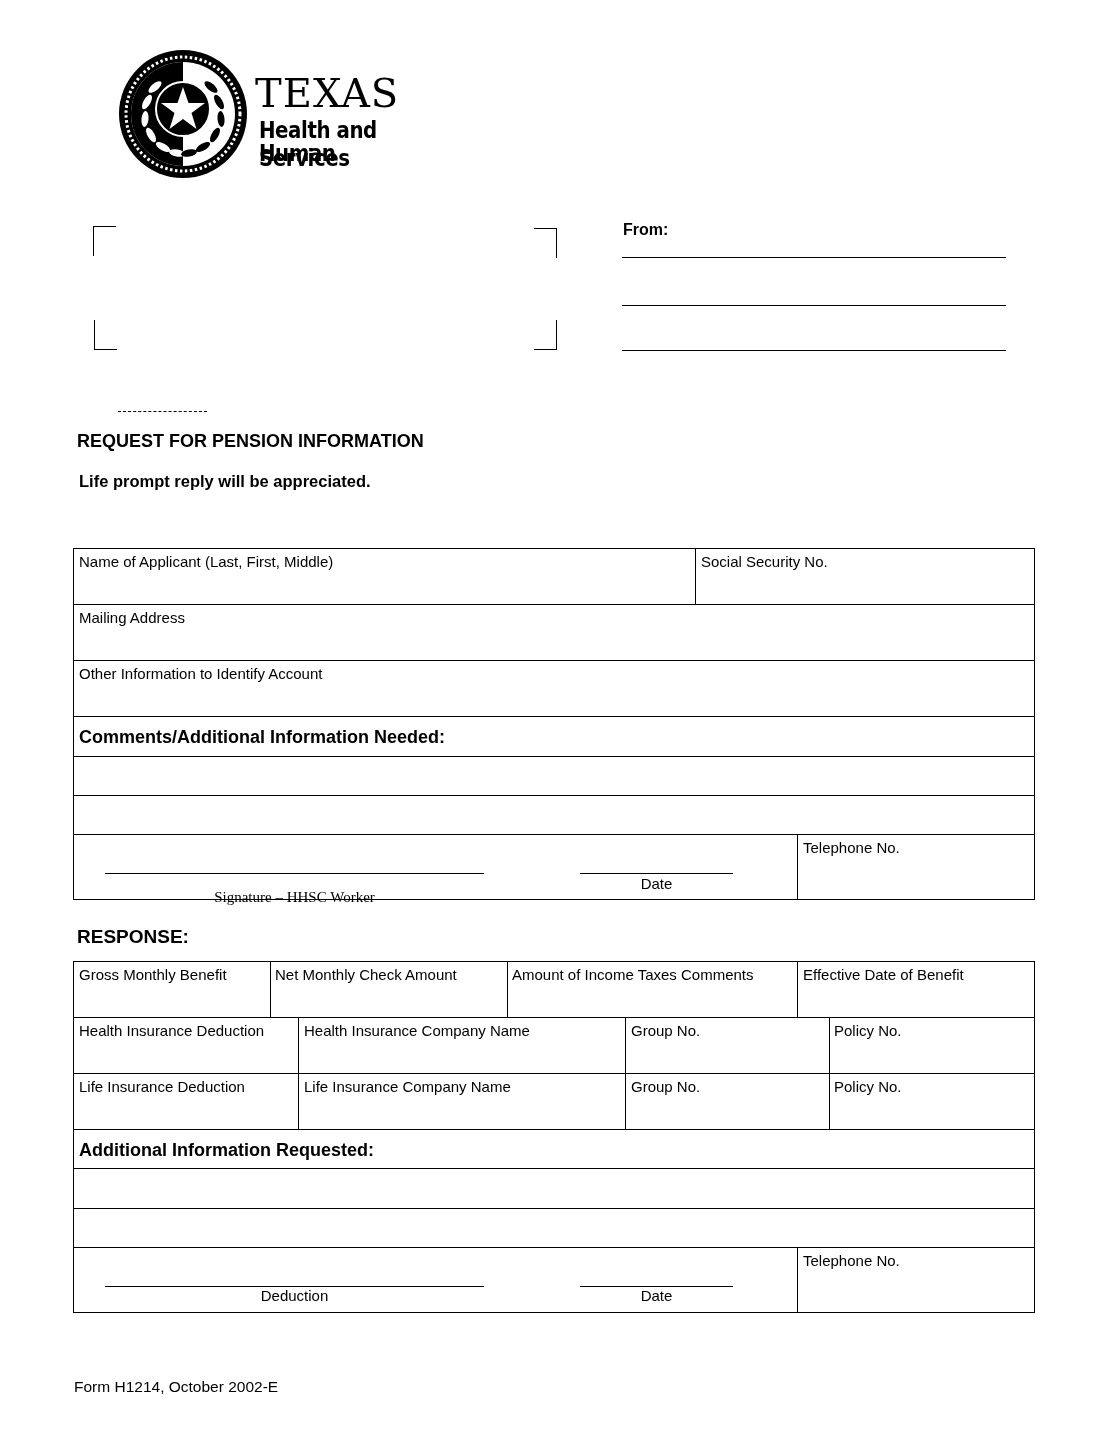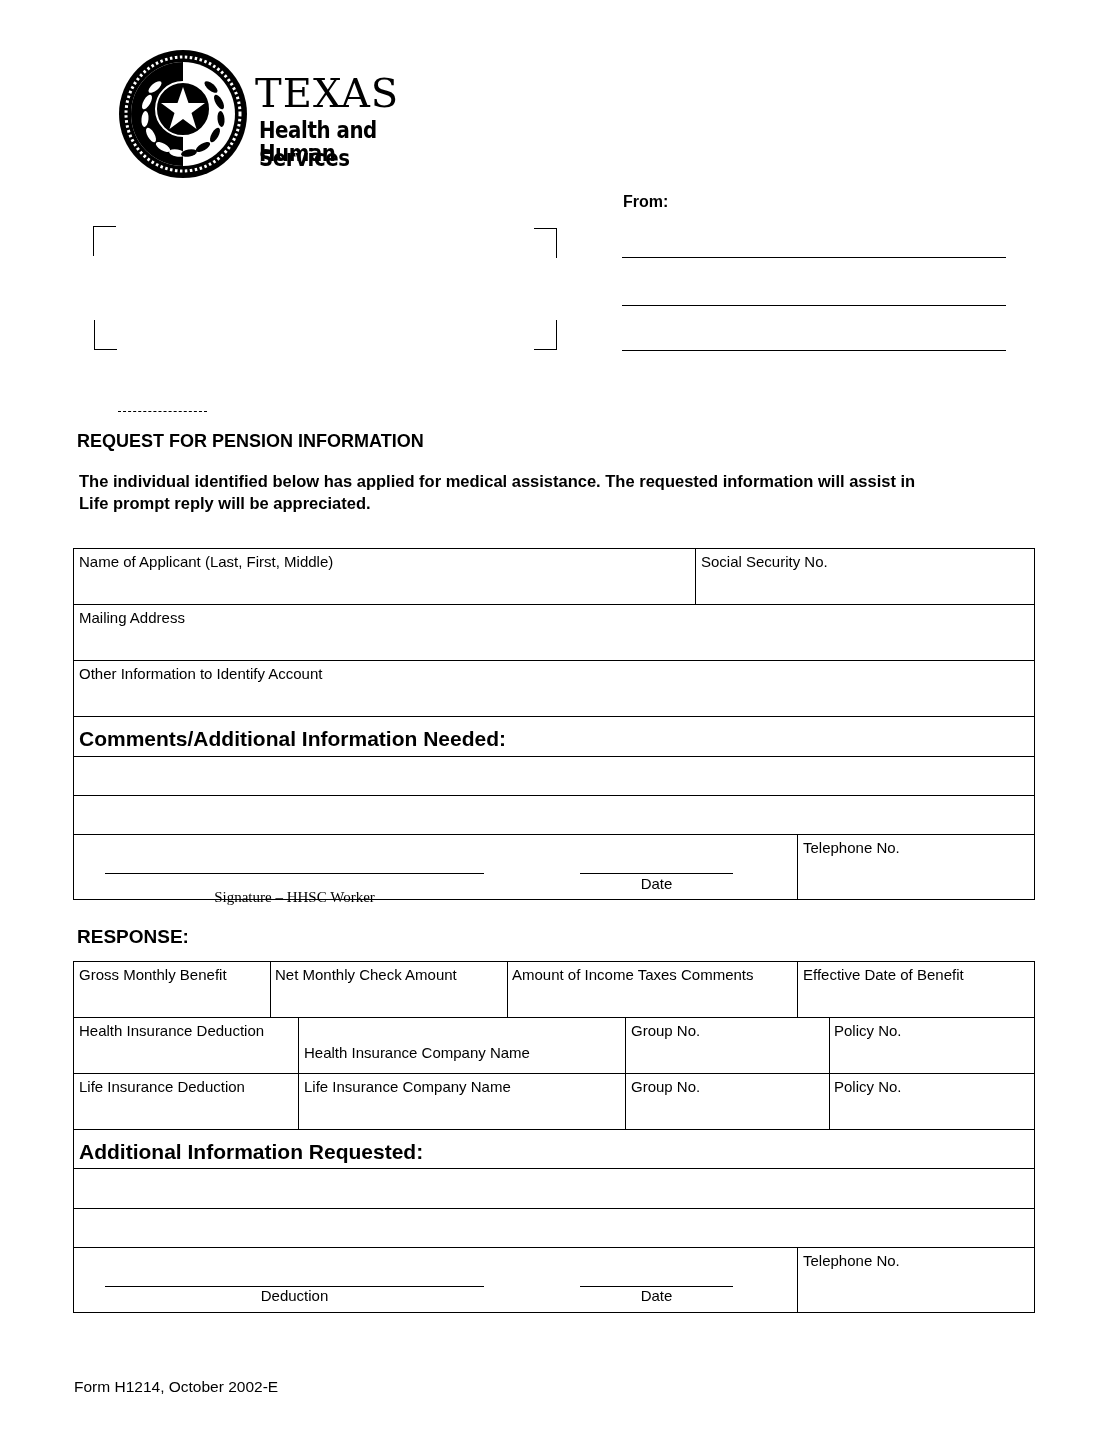--- a/index.html
+++ b/index.html
@@ -1,28 +1,28 @@
 <!DOCTYPE html>
 <html><head>
   <meta charset="utf-8">
   <style>
     html, body { margin: 0; padding: 0; background: #ffffff; }
     body { width: 1113px; height: 1440px; position: relative; overflow: hidden;
            font-family: "Liberation Sans", sans-serif; color: #000; }
     .abs { position: absolute; }
     .logo-text-1 { font-family: "DejaVu Serif", "Liberation Serif", serif; font-size: 40px; letter-spacing: 1px; line-height: 1; }
     .logo-text-2 { font-family: "DejaVu Sans", sans-serif; font-weight: bold; font-size: 23px; line-height: 1; letter-spacing: -0.5px; transform: scaleX(0.86); transform-origin: left top; }
-    .from-label { font-weight: bold; font-size: 16px; }
+    .from-label { font-weight: bold; font-size: 16px; margin-top: 28px; }
     .from-line { height: 0; border-top: 1.5px solid #000; }
     .bracket { border-color: #000; border-style: solid; border-width: 0; }
     .title { font-weight: bold; font-size: 18px; text-align: center; }
     .intro { font-weight: bold; font-size: 16.5px; line-height: 22px; width: 950px; }
     .box { border: 1px solid #000; box-sizing: border-box; }
     .cell-label { font-size: 15px; white-space: nowrap; }
-    .cell-label-bold { font-size: 21px; font-weight: bold; white-space: nowrap; }
+    .cell-label-bold { font-size: 18px; font-weight: bold; white-space: nowrap; }
     .hline { height: 0; border-top: 1px solid #000; }
     .vline { width: 0; border-left: 1px solid #000; }
     .sigline { height: 0; border-top: 1px solid #000; }
     .caption { font-size: 15px; text-align: center; }
     .section { font-weight: bold; font-size: 19px; }
     .footer { font-size: 15.5px; }
     .field { position: absolute; background: transparent; border: none; outline: none; }
   </style>
 </head>
 <body>
@@ -68,21 +68,20 @@
 <div class="abs" style="left:93px; top:226px; width:464px; height:124px;">
   <div class="abs bracket" style="left:0; top:0; width:22px; height:29px; border-top-width:1.5px; border-left-width:1.5px;"></div>
   <div class="abs bracket" style="right:0; top:2px; width:22px; height:29px; border-top-width:1.5px; border-right-width:1.5px;"></div>
   <div class="abs bracket" style="left:1px; bottom:0; width:22px; height:29px; border-bottom-width:1.5px; border-left-width:1.5px;"></div>
   <div class="abs bracket" style="right:0; bottom:0; width:22px; height:29px; border-bottom-width:1.5px; border-right-width:1.5px;"></div>
 </div>
 <div class="abs" style="left:118px; top:411px; width:89px; height:0; border-top:1px dashed #000;"></div>
 
 <div class="abs title" style="left:77px; top:431px;">REQUEST FOR PENSION INFORMATION</div>
 <div class="abs intro" style="left:79px; top:470px;">
-  <div>The individual identified below has applied for medical assistance. The requested information will assist in</div>
   <div>Life prompt reply will be appreciated.</div>
 </div>
 
 <div class="abs box" style="left:73px; top:548px; width:962px; height:352px;"></div>
 <div class="abs vline" style="left:695px; top:548px; height:57px;"></div>
 <div class="abs hline" style="left:73px; top:604px; width:962px;"></div>
 <div class="abs hline" style="left:73px; top:660px; width:962px;"></div>
 <div class="abs hline" style="left:73px; top:716px; width:962px;"></div>
 <div class="abs hline" style="left:73px; top:756px; width:962px;"></div>
 <div class="abs hline" style="left:73px; top:795px; width:962px;"></div>
@@ -123,21 +122,21 @@
 <input class="field" style="left: 511px; top: 988px; width: 282px; height: 26px;">
 <div class="abs cell-label" style="left:803px; top:966px;">Effective Date of Benefit</div>
 <input class="field" style="left: 802px; top: 988px; width: 228px; height: 26px;">
 
 <div class="abs vline" style="left:298px; top:1017px; height:113px;"></div>
 <div class="abs vline" style="left:625px; top:1017px; height:113px;"></div>
 <div class="abs vline" style="left:829px; top:1017px; height:113px;"></div>
 <div class="abs hline" style="left:73px; top:1073px; width:962px;"></div>
 <div class="abs cell-label" style="left:79px; top:1022px;">Health Insurance Deduction</div>
 <input class="field" style="left: 78px; top: 1044px; width: 216px; height: 26px;">
-<div class="abs cell-label" style="left:304px; top:1044px;">Health Insurance Company Name</div>
+<div class="abs cell-label" style="left:304px; top:1022px;">Health Insurance Company Name</div>
 <input class="field" style="left: 303px; top: 1044px; width: 318px; height: 26px;">
 <div class="abs cell-label" style="left:631px; top:1022px;">Group No.</div>
 <input class="field" style="left: 630px; top: 1044px; width: 195px; height: 26px;">
 <div class="abs cell-label" style="left:834px; top:1022px;">Policy No.</div>
 <input class="field" style="left: 833px; top: 1044px; width: 196px; height: 26px;">
 
 <div class="abs hline" style="left:73px; top:1129px; width:962px;"></div>
 <div class="abs cell-label" style="left:79px; top:1078px;">Life Insurance Deduction</div>
 <input class="field" style="left: 78px; top: 1100px; width: 216px; height: 26px;">
 <div class="abs cell-label" style="left:304px; top:1078px;">Life Insurance Company Name</div>

